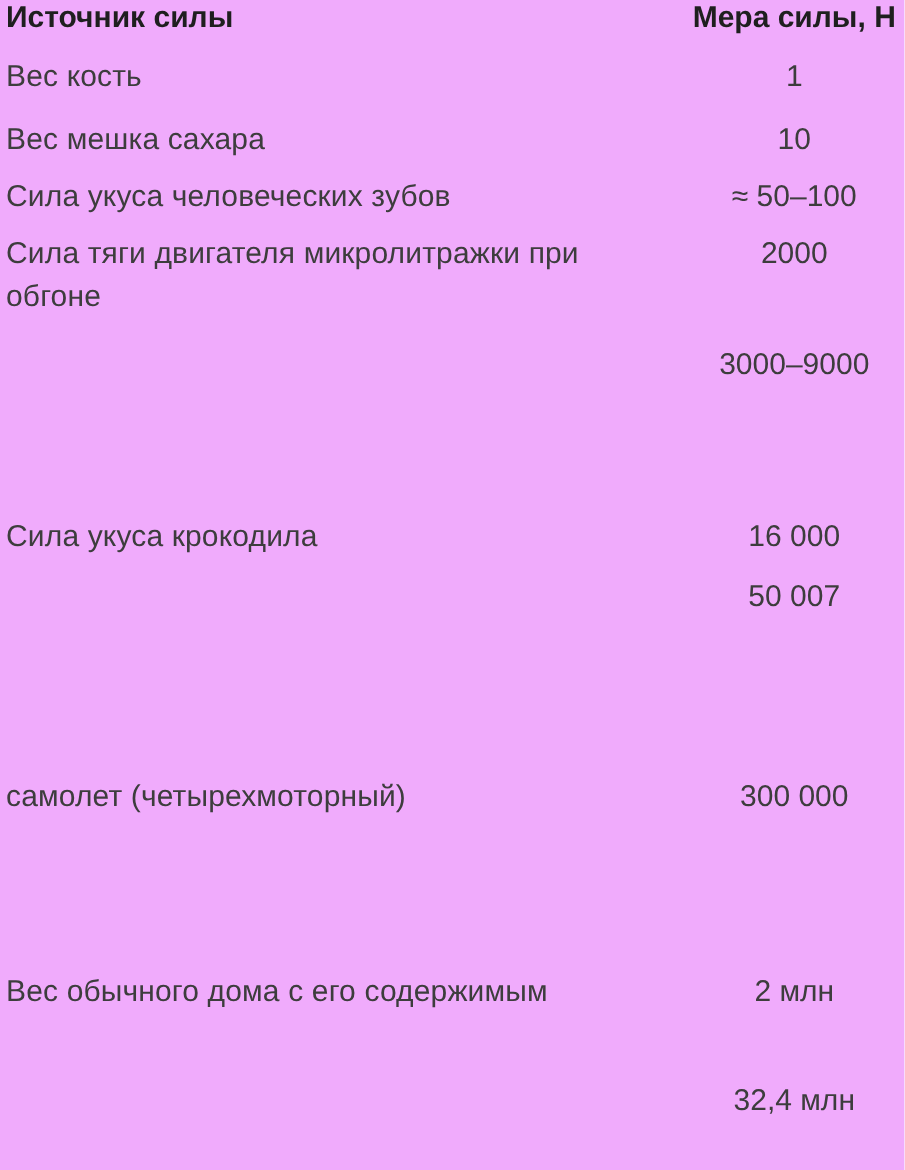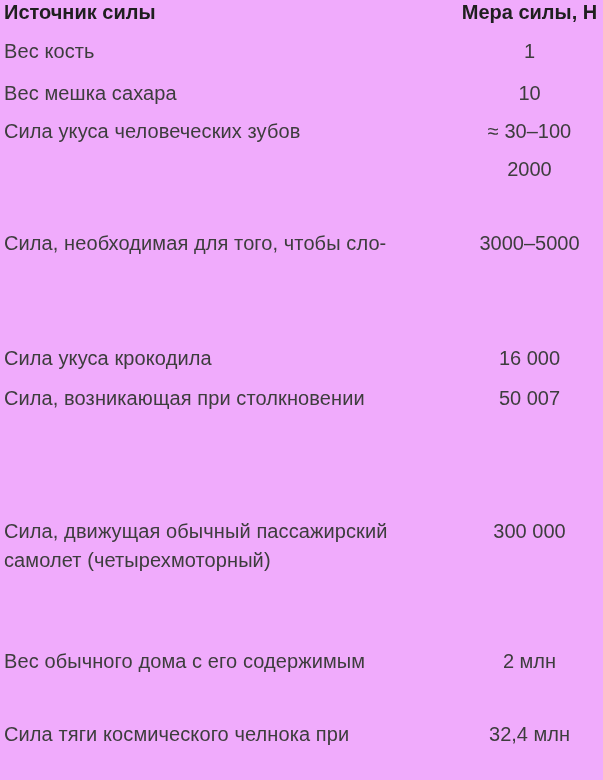--- a/index.html
+++ b/index.html
@@ -84,65 +84,63 @@
     <div class="src">
       <div>Вес мешка сахара</div>
     </div>
     <div class="val">10</div>
   </div>
 
   <div class="row r2">
     <div class="src">
       <div>Сила укуса человеческих зубов</div>
     </div>
-    <div class="val">≈ 30–100</div>
+    <div class="val">≈ 50–100</div>
   </div>
 
   <div class="row r3">
     <div class="src">
+      <div>Сила тяги двигателя микролитражки при</div>
+      <div>обгоне</div>
     </div>
     <div class="val">2000</div>
   </div>
 
   <div class="row r4">
     <div class="src">
-      <div>Сила, необходимая для того, чтобы сло-</div>
     </div>
-    <div class="val">3000–5000</div>
+    <div class="val">3000–9000</div>
   </div>
 
   <div class="row r5">
     <div class="src">
       <div>Сила укуса крокодила</div>
     </div>
     <div class="val">16 000</div>
   </div>
 
   <div class="row r6">
     <div class="src">
-      <div>Сила, возникающая при столкновении</div>
     </div>
     <div class="val">50 007</div>
   </div>
 
   <div class="row r7">
     <div class="src">
-      <div>Сила, движущая обычный пассажирский</div>
       <div>самолет (четырехмоторный)</div>
     </div>
     <div class="val">300 000</div>
   </div>
 
   <div class="row r8">
     <div class="src">
       <div>Вес обычного дома с его содержимым</div>
     </div>
     <div class="val">2 млн</div>
   </div>
 
   <div class="row r9">
     <div class="src">
-      <div>Сила тяги космического челнока при</div>
     </div>
     <div class="val">32,4 млн</div>
   </div>
 
 </div>
 
 </body></html>

